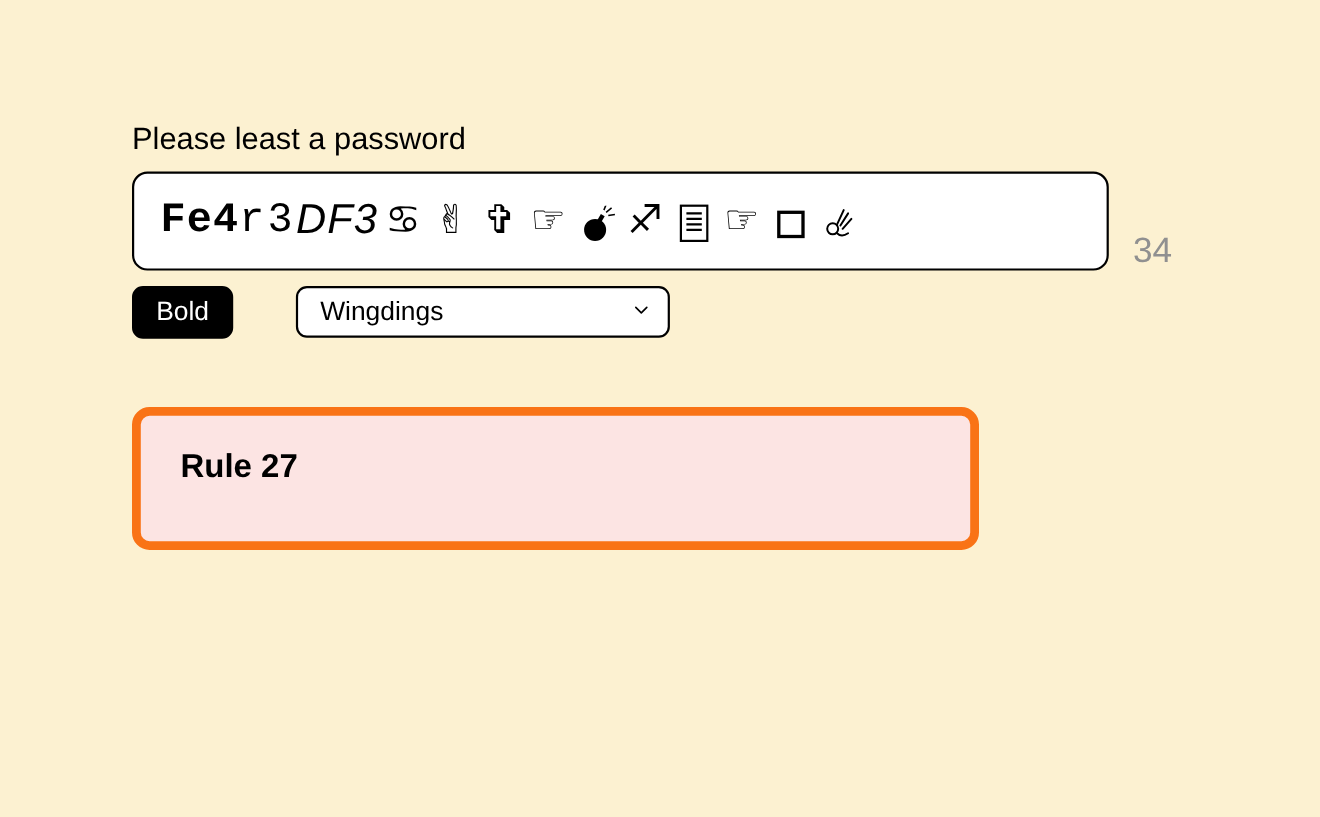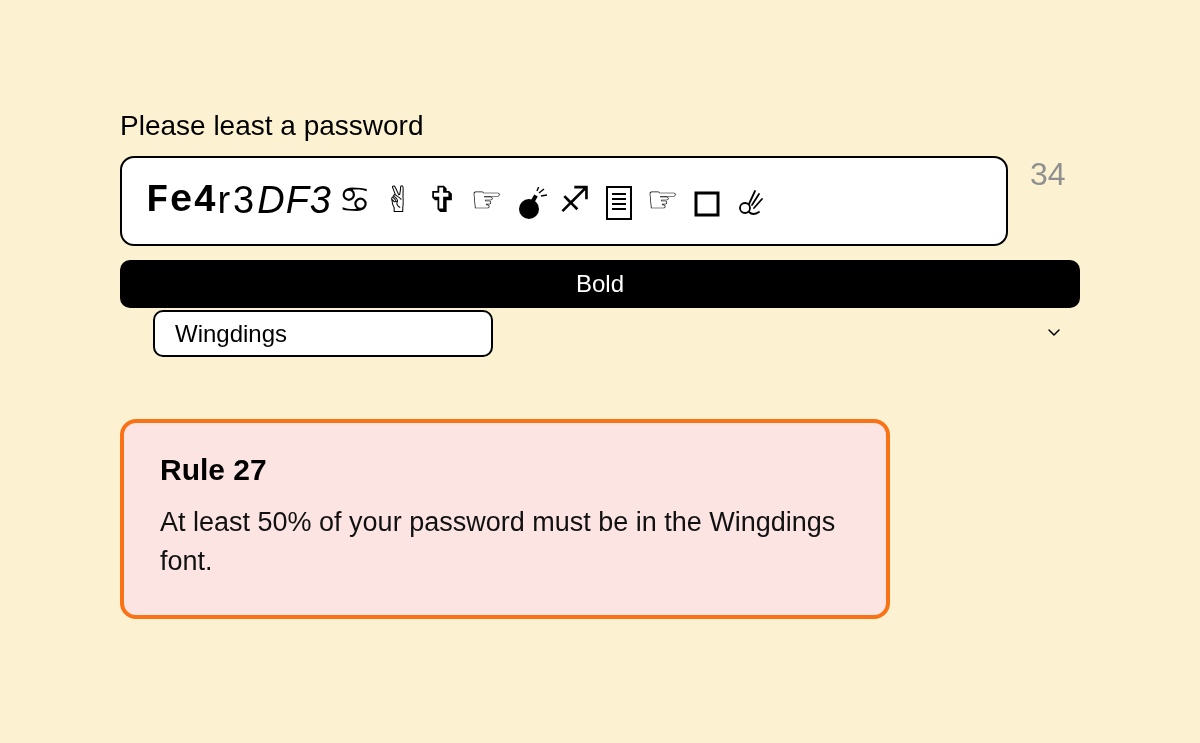--- a/index.html
+++ b/index.html
@@ -18,21 +18,21 @@
       width: 100%;
     }
     .prompt-label {
       font-size: 28px;
       color: #000;
       font-weight: 400;
       margin-bottom: 14px;
     }
     .password-row {
       display: flex;
-      align-items: flex-start;
+      align-items: flex-end;
       gap: 22px;
     }
     .password-box {
       flex: 1;
       background: #fff;
       border: 2px solid #000;
       border-radius: 14px;
       padding: 18px 24px;
       font-size: 38px;
       line-height: 1.1;
@@ -44,44 +44,43 @@
     }
     .pw-bold {
       font-weight: 700;
       font-family: "Courier New", monospace;
     }
     .pw-italic {
       font-style: italic;
       font-family: Liberation Sans, sans-serif;
     }
     .pw-normal {
-      font-family: Liberation Sans, sans-serif;
+      font-family: Liberation Mono, monospace;
       letter-spacing: 3px;
     }
     .pw-wing {
       font-size: 36px;
       display: inline-flex;
       align-items: center;
       gap: 6px;
       margin-left: 4px;
     }
     .pw-wing svg, .pw-wing span {
       vertical-align: middle;
     }
     .char-count {
       font-size: 32px;
       color: #909090;
       font-weight: 500;
       min-width: 50px;
     }
     .toolbar {
       display: flex;
-      gap: 2px;
+      gap: 24px;
       margin-top: 14px;
-      flex-direction: column;
     }
     .btn {
       border: 2px solid #000;
       border-radius: 10px;
       padding: 8px 20px;
       font-size: 24px;
       background: #fff;
       cursor: pointer;
       font-family: inherit;
     }
@@ -109,21 +108,21 @@
     .select-chevron {
       position: absolute;
       right: 18px;
       top: 50%;
       transform: translateY(-50%);
       pointer-events: none;
     }
     .rule-card {
       margin-top: 62px;
       background: #fce4e3;
-      border: 4px solid #f97316;
+      border: 8px solid #f97316;
       border-radius: 16px;
       padding: 30px 36px 34px 36px;
       width: 770px;
     }
     .rule-title {
       font-size: 30px;
       font-weight: 700;
       margin-bottom: 16px;
     }
     .rule-text {
@@ -204,16 +203,15 @@
       <span class="select-chevron">
         <svg width="16" height="16" viewBox="0 0 16 16">
             <path d="M3 6 L8 11 L13 6" fill="none" stroke="#000" stroke-width="1.5" stroke-linecap="round" stroke-linejoin="round"></path>
           </svg>
       </span>
     </div>
   </div>
 
   <div class="rule-card">
     <div class="rule-title">Rule 27</div>
-    <div class="rule-text">At least 50% of your password must be in the Wingdings font.</div>
   </div>
 
 </div>
 
 </body></html>

